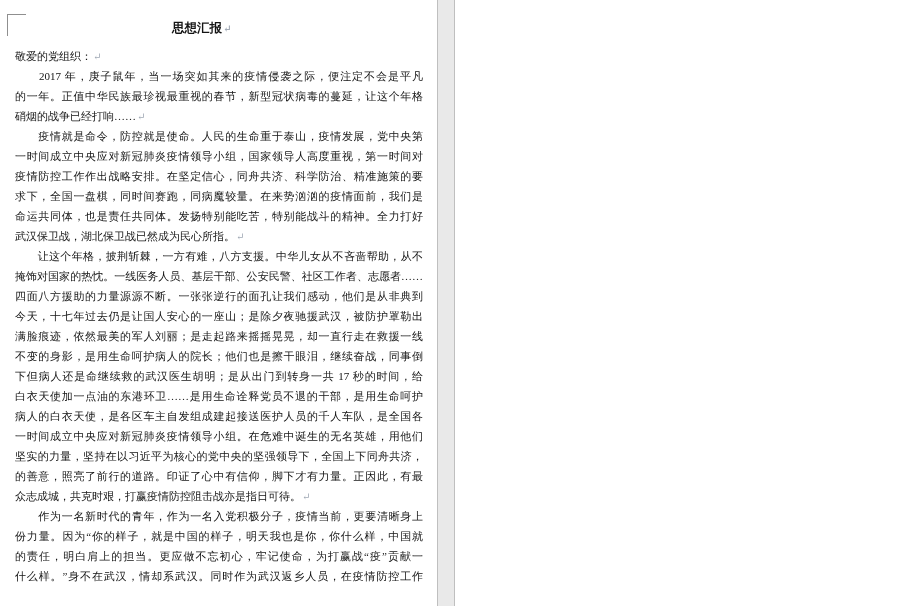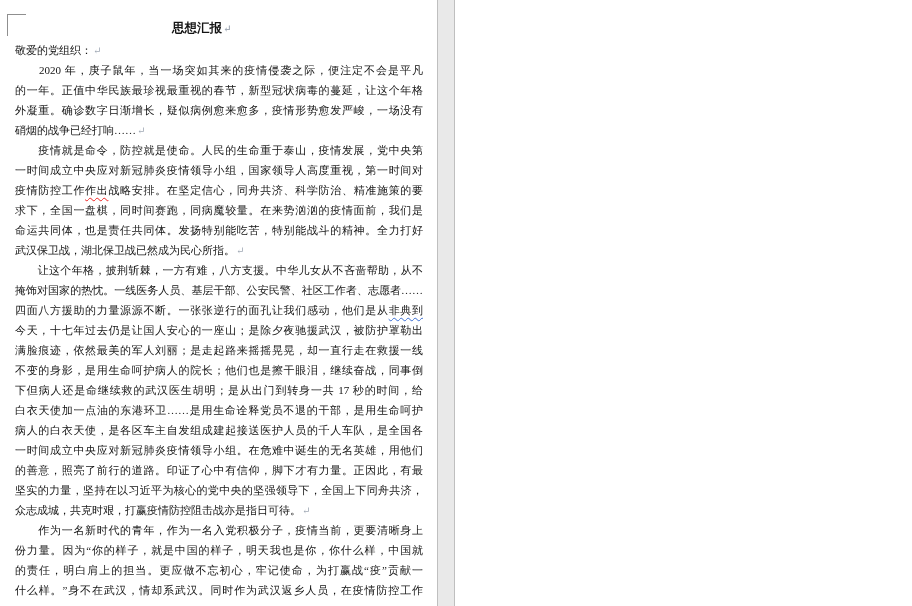--- a/index.html
+++ b/index.html
@@ -19,21 +19,21 @@
   }
   .crop{position:absolute;box-sizing:border-box;}
   .crop.tl{border-top:1px solid #8f8f8f;border-left:1px solid #8f8f8f;}
   .doc-title{
     position:absolute;left:172px;top:18px;height:20px;line-height:20px;
     font-size:12.5px;font-weight:bold;white-space:nowrap;
   }
   .textblock{position:absolute;}
   #p1-text{left:15px;top:42px;width:408px;}
   .line{
-    height:20px;line-height:16px;font-size:11px;overflow:hidden;
+    height:20px;line-height:28px;font-size:11px;overflow:hidden;
     text-align:justify;text-align-last:justify;white-space:normal;
   }
   .line.last{text-align:left;text-align-last:left;}
   .pilcrow{color:#a2aab6;font-size:10px;padding-left:1px;}
   .sq-red{
     text-decoration:underline;text-decoration-style:wavy;
     text-decoration-color:#ee2222;text-decoration-thickness:1px;text-underline-offset:3px;
   }
   .sq-blue{
     text-decoration:underline;text-decoration-style:wavy;
@@ -43,42 +43,41 @@
 </head>
 <body>
 
 <div id="page1" class="page">
   <div class="crop tl" style="left:7px;top:14px;width:19px;height:22px;"></div>
   <div class="doc-title">
     <span>思想汇报</span><span class="pilcrow">↵</span>
   </div>
   <div id="p1-text" class="textblock">
       <div class="line last">敬爱的党组织：<span class="pilcrow">↵</span></div>
-      <div class="line">　　2020 年，庚子鼠年，当一场突如其来的疫情侵袭之际，便注定不会是平凡</div>
+      <div class="line">　　2017 年，庚子鼠年，当一场突如其来的疫情侵袭之际，便注定不会是平凡</div>
       <div class="line">的一年。正值中华民族最珍视最重视的春节，新型冠状病毒的蔓延，让这个年格</div>
-      <div class="line">外凝重。确诊数字日渐增长，疑似病例愈来愈多，疫情形势愈发严峻，一场没有</div>
       <div class="line last">硝烟的战争已经打响……<span class="pilcrow">↵</span></div>
       <div class="line">　　疫情就是命令，防控就是使命。人民的生命重于泰山，疫情发展，党中央第</div>
       <div class="line">一时间成立中央应对新冠肺炎疫情领导小组，国家领导人高度重视，第一时间对</div>
       <div class="line">疫情防控工作<span class="sq-red">作出</span>战略安排。在坚定信心，同舟共济、科学防治、精准施策的要</div>
       <div class="line">求下，全国一盘棋，同时间赛跑，同病魔较量。在来势汹汹的疫情面前，我们是</div>
       <div class="line">命运共同体，也是责任共同体。发扬特别能吃苦，特别能战斗的精神。全力打好</div>
       <div class="line last">武汉保卫战，湖北保卫战已然成为民心所指。<span class="pilcrow">↵</span></div>
       <div class="line">　　让这个年格，披荆斩棘，一方有难，八方支援。中华儿女从不吝啬帮助，从不</div>
       <div class="line">掩饰对国家的热忱。一线医务人员、基层干部、公安民警、社区工作者、志愿者……</div>
       <div class="line">四面八方援助的力量源源不断。一张张逆行的面孔让我们感动，他们是从<span class="sq-blue">非典到</span></div>
       <div class="line">今天，十七年过去仍是让国人安心的一座山；是除夕夜驰援武汉，被防护罩勒出</div>
       <div class="line">满脸痕迹，依然最美的军人刘丽；是走起路来摇摇晃晃，却一直行走在救援一线</div>
       <div class="line">不变的身影，是用生命呵护病人的院长；他们也是擦干眼泪，继续奋战，同事倒</div>
       <div class="line">下但病人还是命继续救的武汉医生胡明；是从出门到转身一共 17 秒的时间，给</div>
       <div class="line">白衣天使加一点油的东港环卫……是用生命诠释党员不退的干部，是用生命呵护</div>
       <div class="line">病人的白衣天使，是各区车主自发组成建起接送医护人员的千人车队，是全国各</div>
       <div class="line">一时间成立中央应对新冠肺炎疫情领导小组。在危难中诞生的无名英雄，用他们</div>
+      <div class="line">坚实的力量，坚持在以习近平为核心的党中央的坚强领导下，全国上下同舟共济，</div>
       <div class="line">的善意，照亮了前行的道路。印证了心中有信仰，脚下才有力量。正因此，有最</div>
-      <div class="line">坚实的力量，坚持在以习近平为核心的党中央的坚强领导下，全国上下同舟共济，</div>
       <div class="line last">众志成城，共克时艰，打赢疫情防控阻击战亦是指日可待。<span class="pilcrow">↵</span></div>
       <div class="line">　　作为一名新时代的青年，作为一名入党积极分子，疫情当前，更要清晰身上</div>
       <div class="line">份力量。因为“你的样子，就是中国的样子，明天我也是你，你什么样，中国就</div>
       <div class="line">的责任，明白肩上的担当。更应做不忘初心，牢记使命，为打赢战“疫”贡献一</div>
       <div class="line">什么样。”身不在武汉，情却系武汉。同时作为武汉返乡人员，在疫情防控工作</div>
     </div>
 </div>
 
 <div class="page-gap"></div>
 

